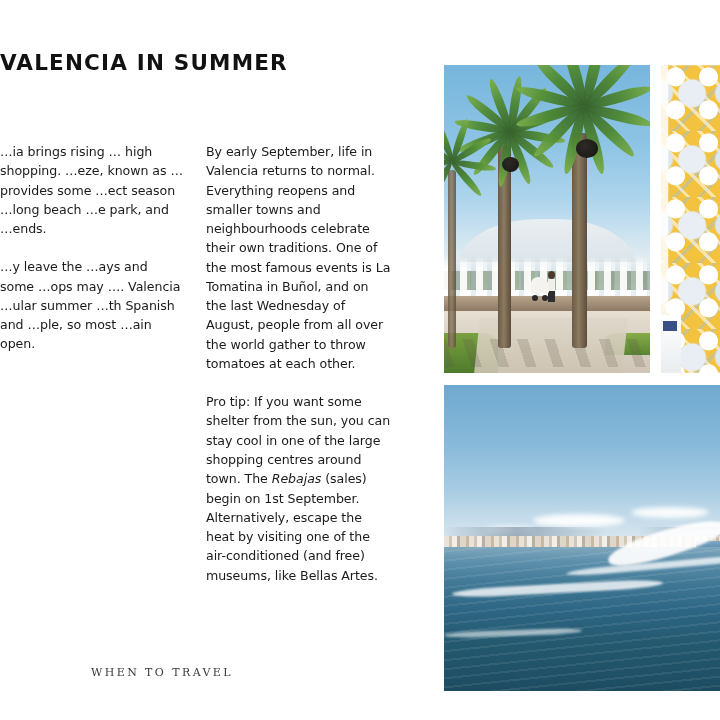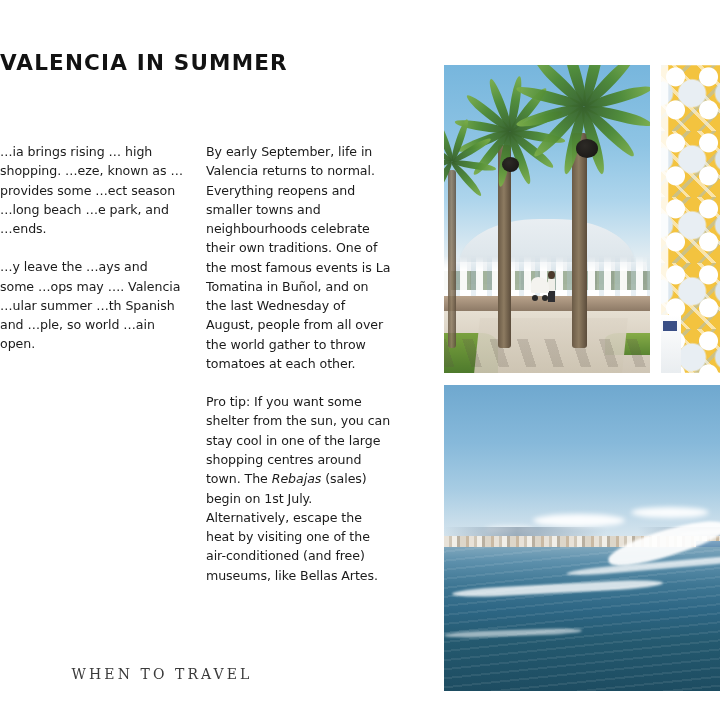--- a/index.html
+++ b/index.html
@@ -65,21 +65,21 @@
   .col em { font-style: italic; }
 
   
   .running-foot {
     position: absolute;
     left: 96px;
     top: 666px;
     width: 324px;
     text-align: center;
     font-family: "DejaVu Serif", serif;
-    font-size: 14px;
+    font-size: 11px;
     letter-spacing: 0.22em;
     color: #3a3a3a;
   }
 
   
   .photo {
     position: absolute;
     overflow: hidden;
     background: #cfd9e2;
   }
@@ -263,27 +263,27 @@
 <body>
 
 <div class="page">
 
   <h1 class="article-title">VALENCIA IN SUMMER</h1>
 
   <div class="columns">
 
     <div class="col">
       <p>…ia brings rising … high shopping. …eze, known as … provides some …ect season …long beach …e park, and …ends.</p>
-      <p>…y leave the …ays and some …ops may …. Valencia …ular summer …th Spanish and …ple, so world …ain open.</p>
+      <p>…y leave the …ays and some …ops may …. Valencia …ular summer …th Spanish and …ple, so most …ain open.</p>
     </div>
 
     <div class="col">
       <p>By early September, life in Valencia returns to normal. Everything reopens and smaller towns and neighbourhoods celebrate their own traditions. One of the most famous events is La Tomatina in Buñol, and on the last Wednesday of August, people from all over the world gather to throw tomatoes at each other.</p>
       <p>
-        <span>Pro tip: If you want some shelter from the sun, you can stay cool in one of the large shopping centres around town. The </span><em>Rebajas</em><span> (sales) begin on 1st July. Alternatively, escape the heat by visiting one of the air-conditioned (and free) museums, like Bellas Artes.</span>
+        <span>Pro tip: If you want some shelter from the sun, you can stay cool in one of the large shopping centres around town. The </span><em>Rebajas</em><span> (sales) begin on 1st September. Alternatively, escape the heat by visiting one of the air-conditioned (and free) museums, like Bellas Artes.</span>
       </p>
     </div>
 
   </div>
 
   <div class="running-foot">WHEN TO TRAVEL</div>
 
   <figure class="photo" id="photo-palms">
     <div class="sky1"></div>
     <div class="bldg"></div>

